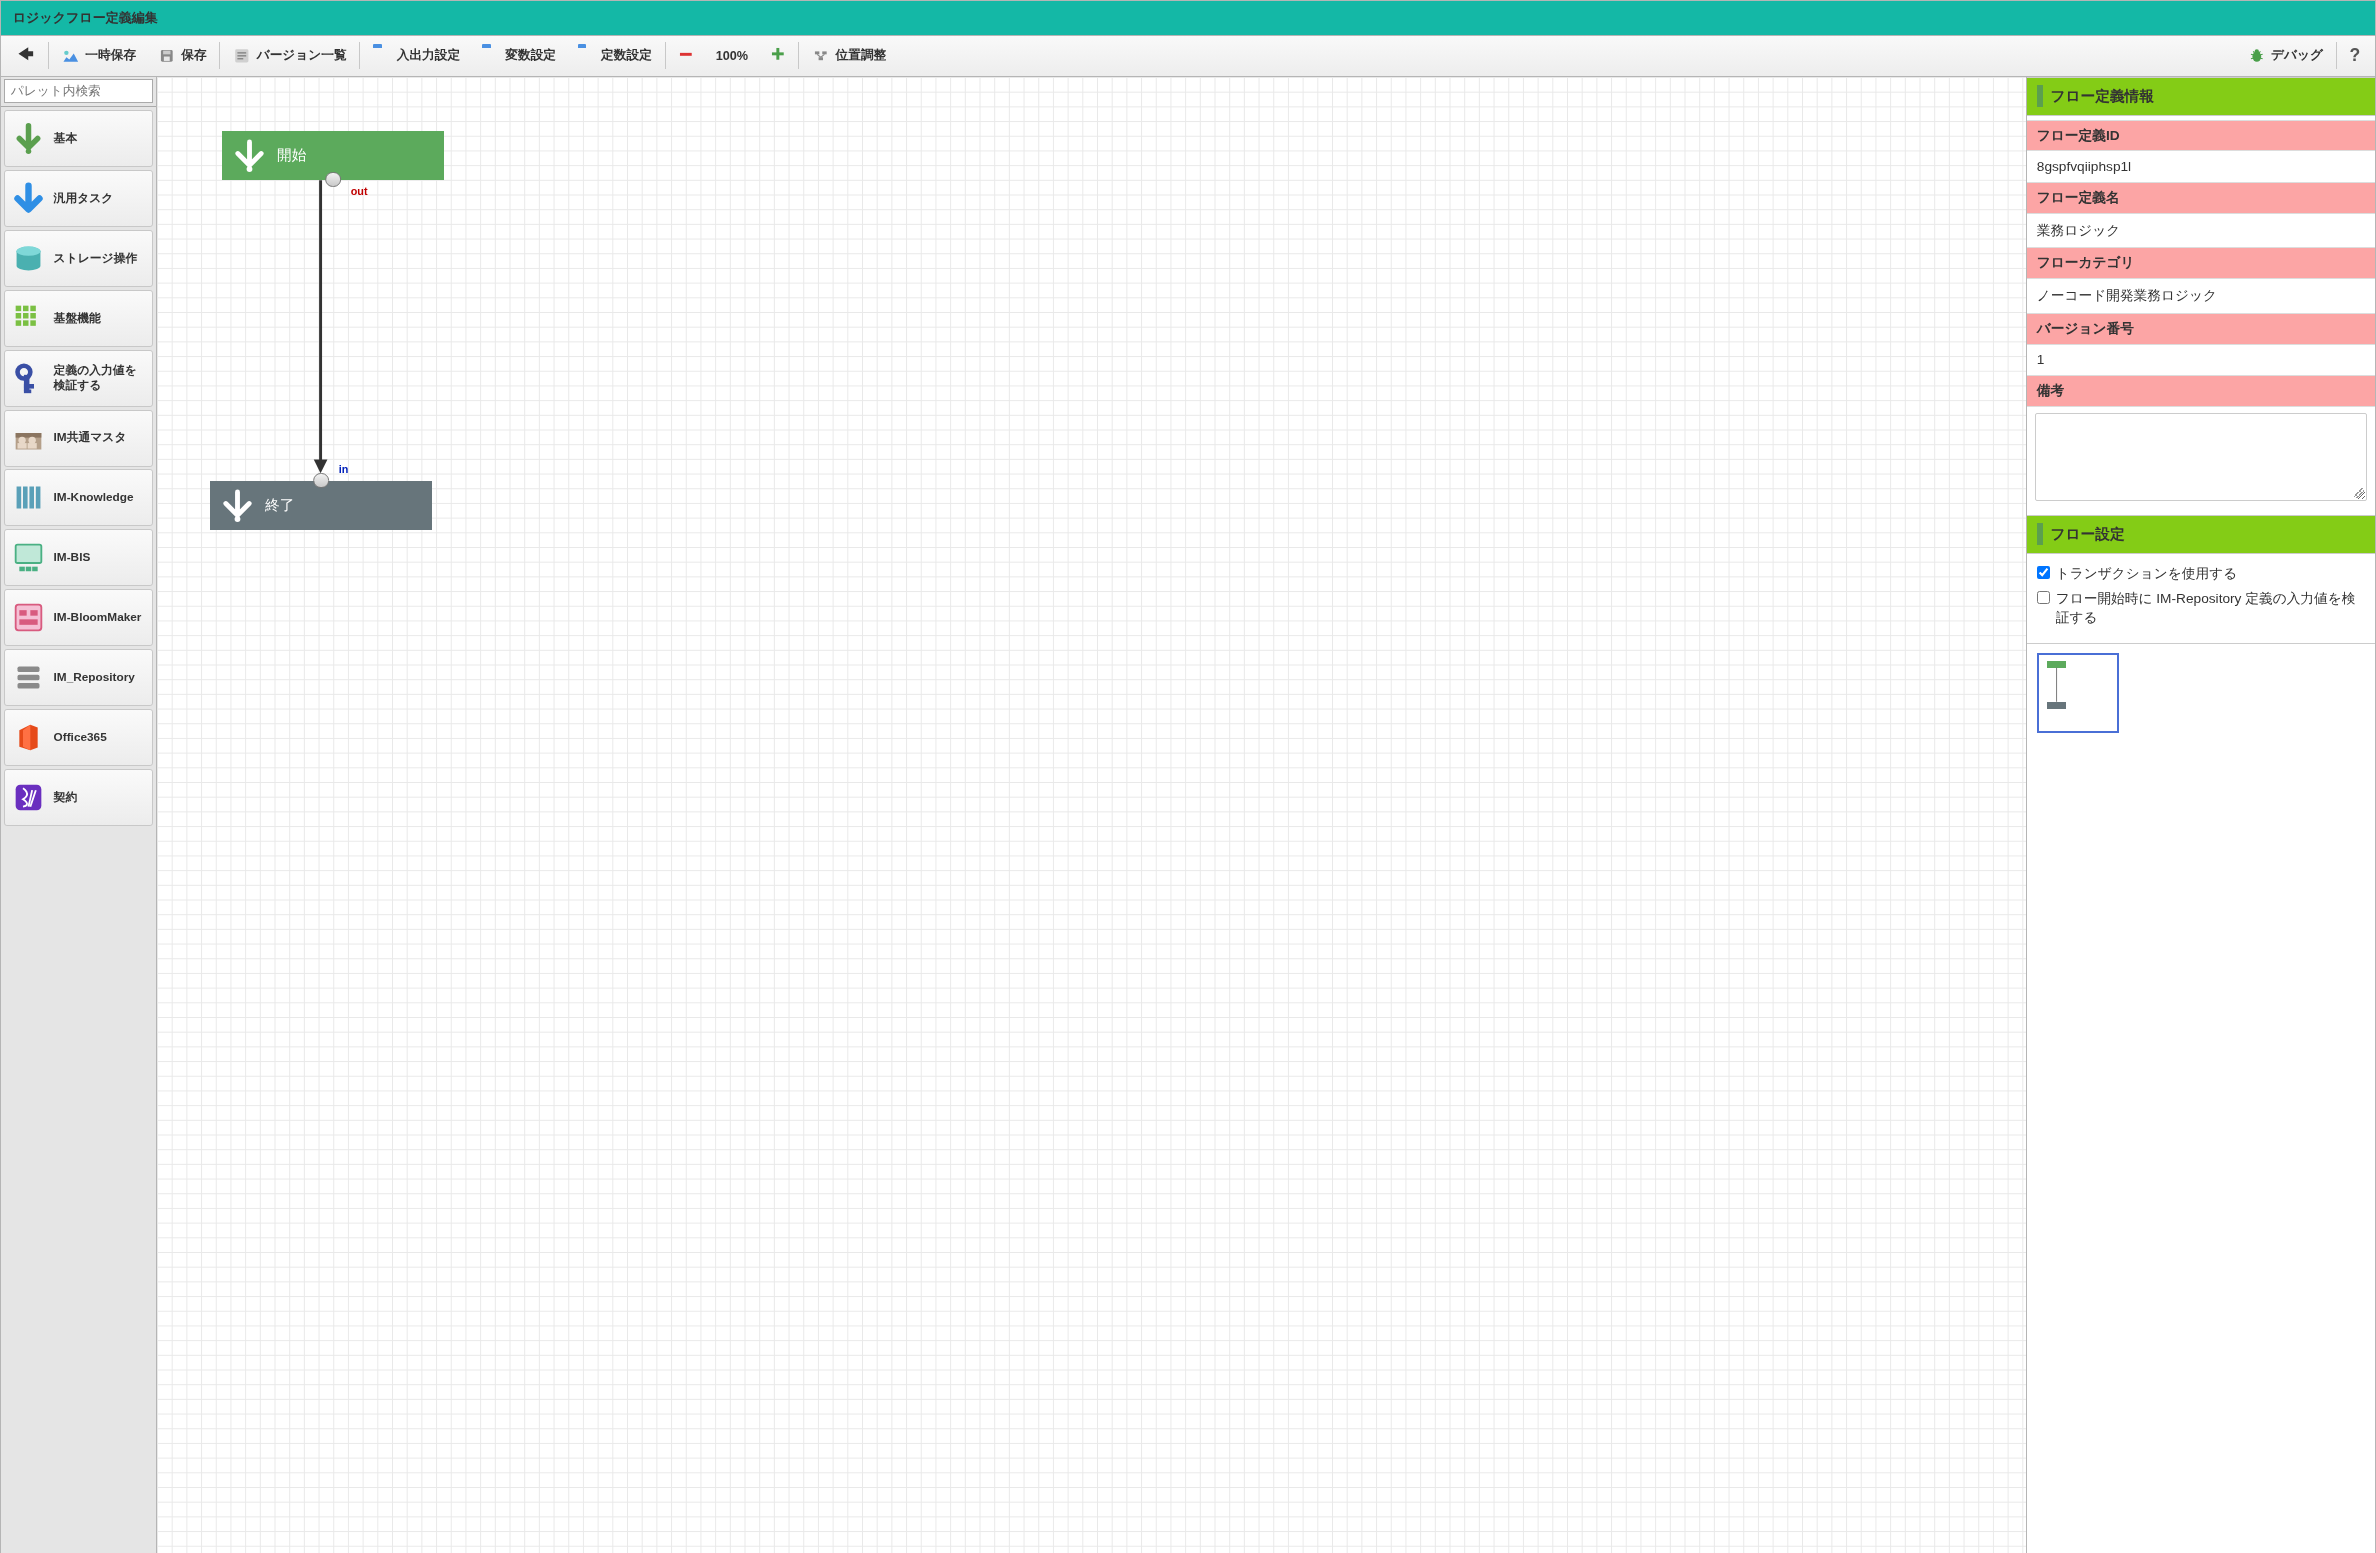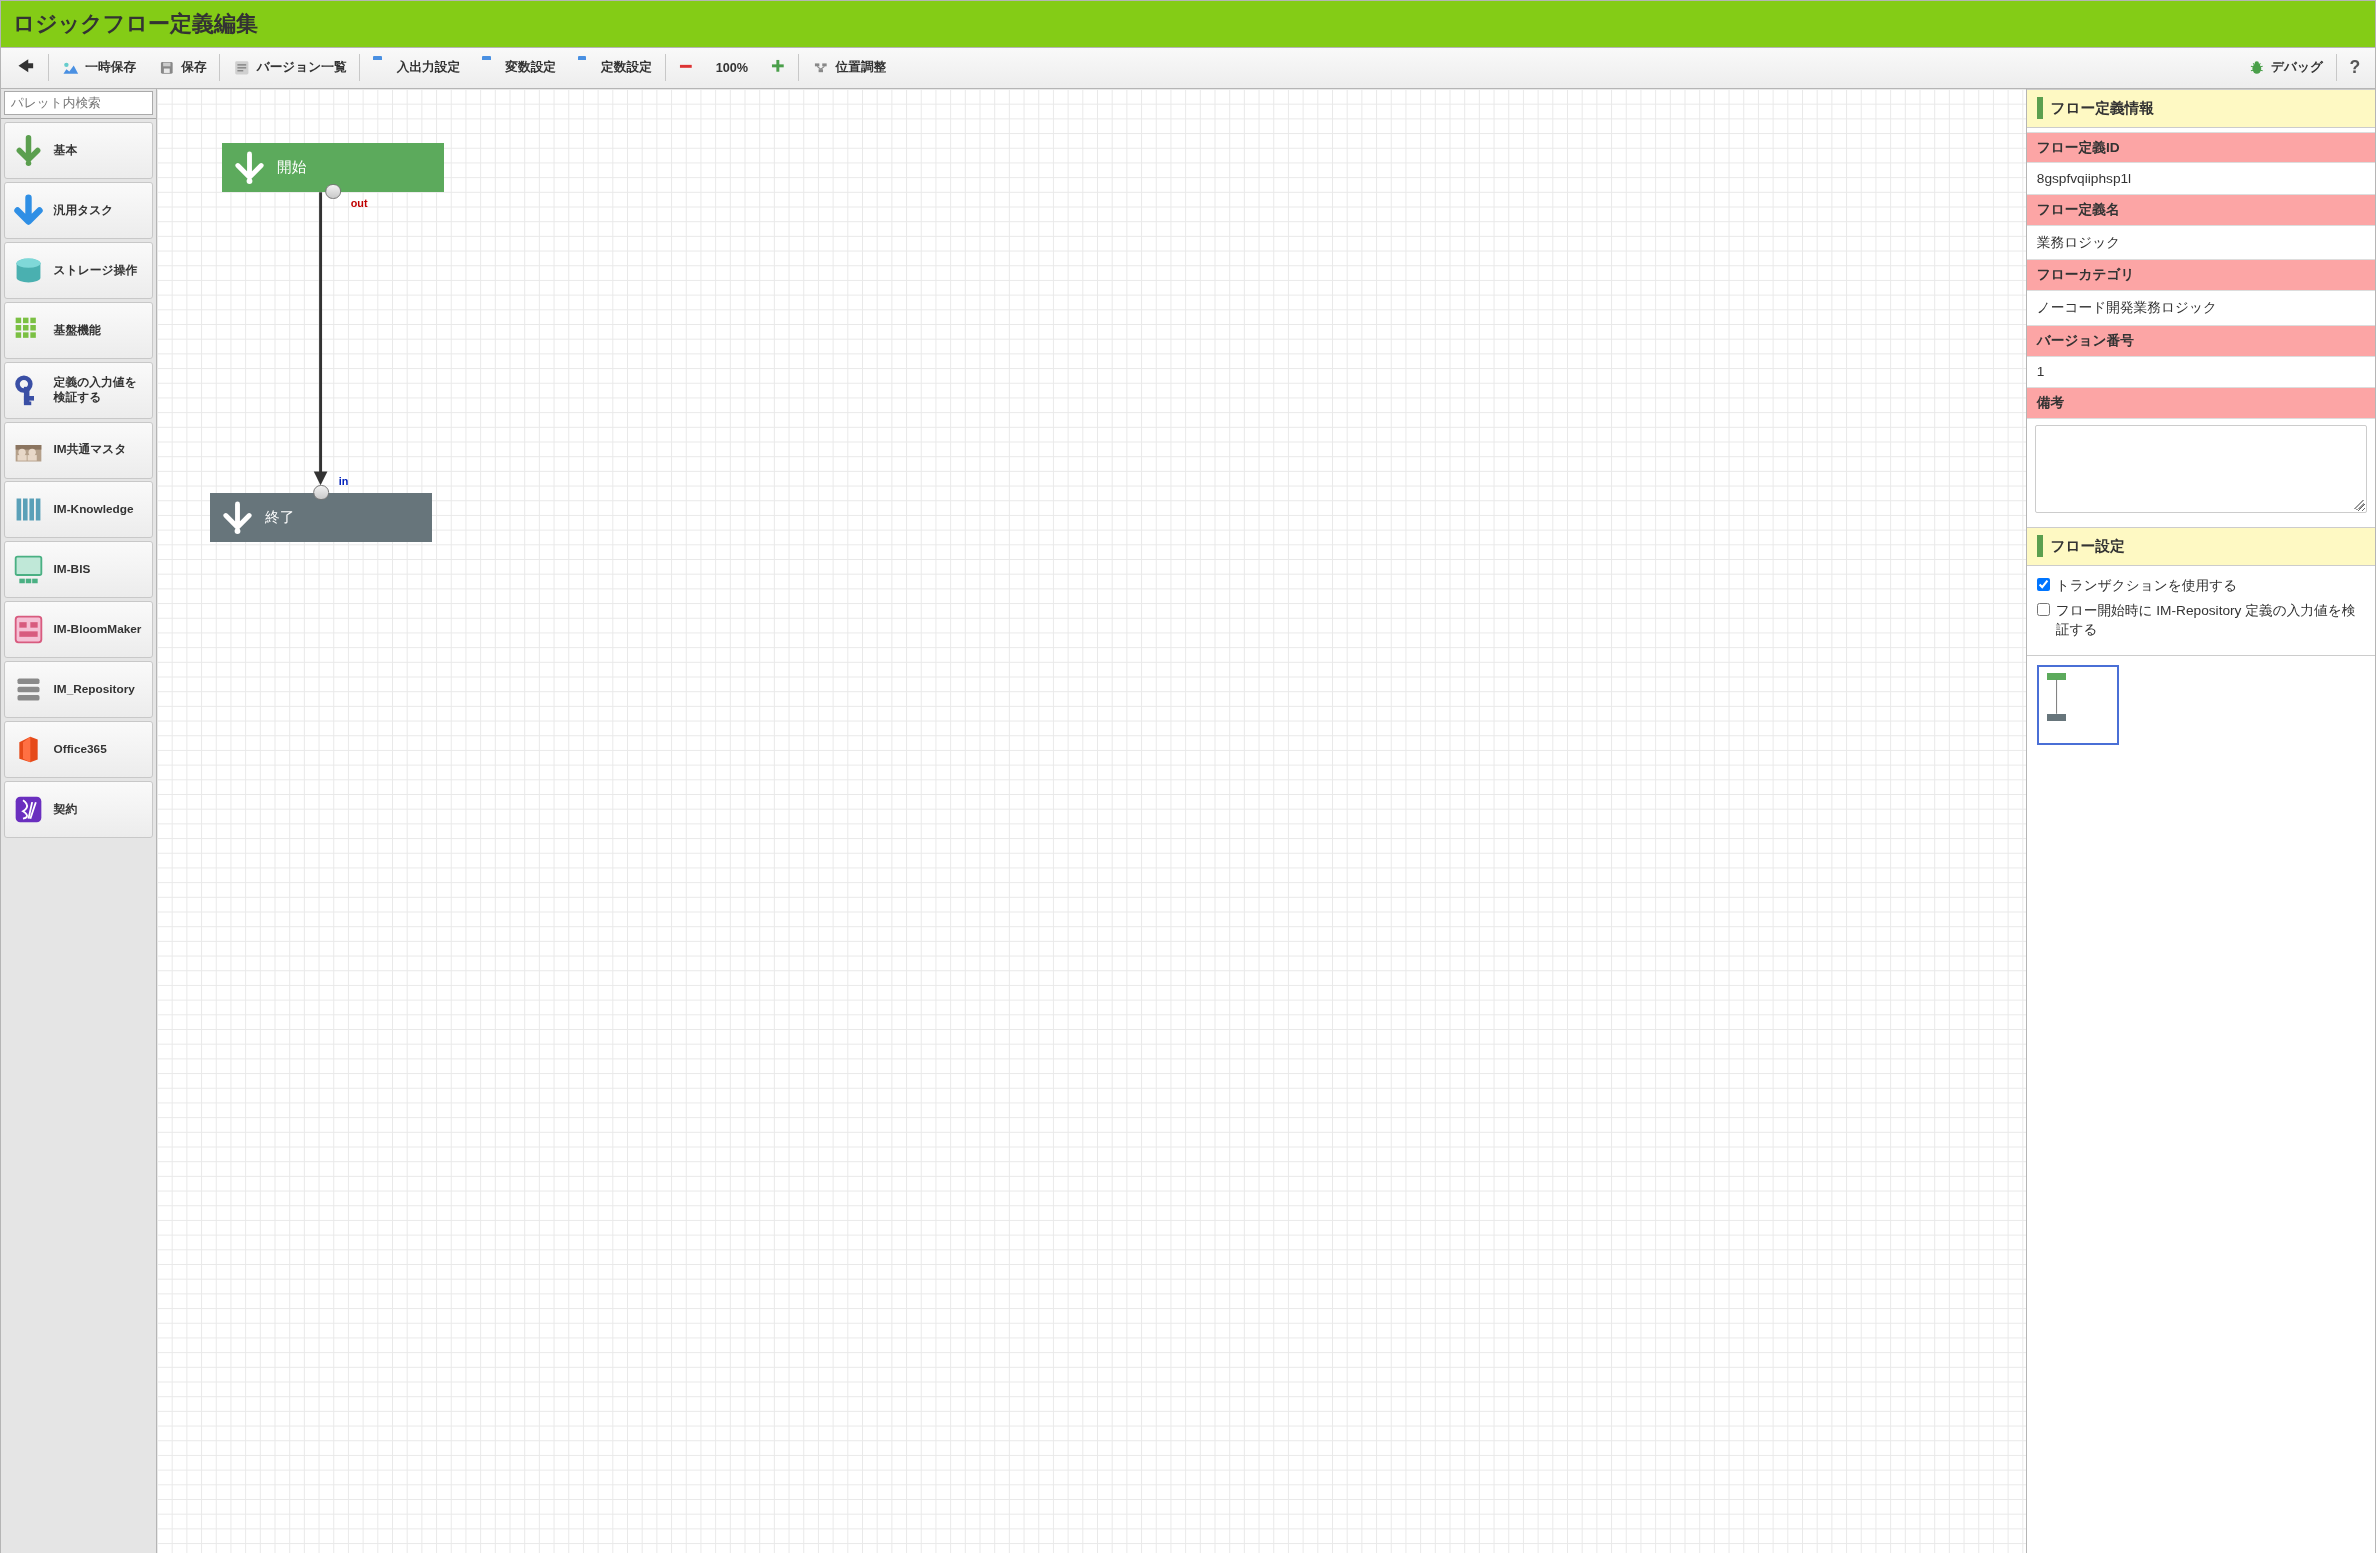--- a/index.html
+++ b/index.html
@@ -1,19 +1,19 @@
 <!DOCTYPE html>
 <html><head>
 <meta charset="utf-8">
 <style>
 * { box-sizing: border-box; margin: 0; padding: 0; }
 body { font-family: "Hiragino Kaku Gothic ProN", Meiryo, sans-serif; font-size: 12.7px; color: #333; background: #fff; overflow: hidden; }
 
 
-.title-bar { background: #84cc16; padding: 7.8px 11.8px; font-size: 22px; font-weight: bold; border: 1px solid #b5b5b5; }
+.title-bar { background: #14b8a6; padding: 7.8px 11.8px; font-size: 13px; font-weight: bold; border: 1px solid #b5b5b5; }
 
 
 .toolbar { display: flex; align-items: center; background: linear-gradient(#f9f9f9,#ededed); border: 1px solid #b5b5b5; border-top: none; height: 41px; padding: 0 3.9px; }
 .toolbar .tb-btn { display:flex; align-items:center; padding: 5.9px 9.8px; cursor:pointer; border-left: 1px solid transparent; border-right: 1px solid transparent; }
 .toolbar .tb-sep { width:1px; height: 27.4px; background:#c8c8c8; margin: 0 2px; }
 .toolbar .tb-icon { width:17.6px; height:17.6px; margin-right:5.9px; display:inline-block; vertical-align:middle; }
 .toolbar .tb-label { font-weight:bold; font-size:12.7px; }
 .toolbar .spacer { flex: 1; }
 
 
@@ -45,21 +45,21 @@
 
 .port { position:absolute; width:15.7px; height:15.7px; border-radius:50%; background:linear-gradient(#f2f2f2,#c9c9c9); border:1px solid #777; left:50%; transform:translateX(-50%); }
 .port-out { bottom:-7.8px; }
 .port-in { top:-7.8px; }
 .port-label { position:absolute; font-size:10.8px; font-weight:bold; white-space:nowrap; }
 .port-label.out { color:#c00000; left:58%; bottom:-17.6px; }
 .port-label.in  { color:#0020bb; left:58%; top:-17.6px; }
 
 
 .right-panel { width:349px; border:1px solid #b5b5b5; border-top:none; border-left:none; display:flex; flex-direction:column; overflow:hidden; background:#fff; }
-.section-head { background:#fef9c3; border:1px solid #ccc; border-left:none; border-right:none; padding:7.8px 9.8px; font-size:14.7px; font-weight:bold; display:flex; align-items:center; }
+.section-head { background:#84cc16; border:1px solid #ccc; border-left:none; border-right:none; padding:7.8px 9.8px; font-size:14.7px; font-weight:bold; display:flex; align-items:center; }
 .section-head .bar { width:5.9px; height:21.6px; background:#5b9f4f; margin-right:7.8px; }
 .info-block { padding: 3.9px 0 7.8px 0; }
 .info-row-label { background:#fca5a5; padding:5.9px 9.8px; font-weight:bold; font-size:13.7px; border-top:1px solid #ddd; border-bottom:1px solid #ddd; }
 .info-row-value { padding:7.8px 9.8px; font-size:13.7px; }
 .notes-box { border:1px solid #ccc; border-radius:2px; margin: 0 3.9px; height:88px; resize: vertical; overflow:auto; position:relative; }
 .notes-box::after { content:""; position:absolute; right:2px; bottom:2px; width:9.8px; height:9.8px; background:
   linear-gradient(135deg, transparent 40%, #999 40%, #999 50%, transparent 50%, transparent 60%, #999 60%, #999 70%, transparent 70%);
 }
 .settings-body { padding:9.8px; }
 .settings-body label { display:flex; align-items:flex-start; font-size:13.7px; margin-bottom:5.9px; line-height:1.4; }

